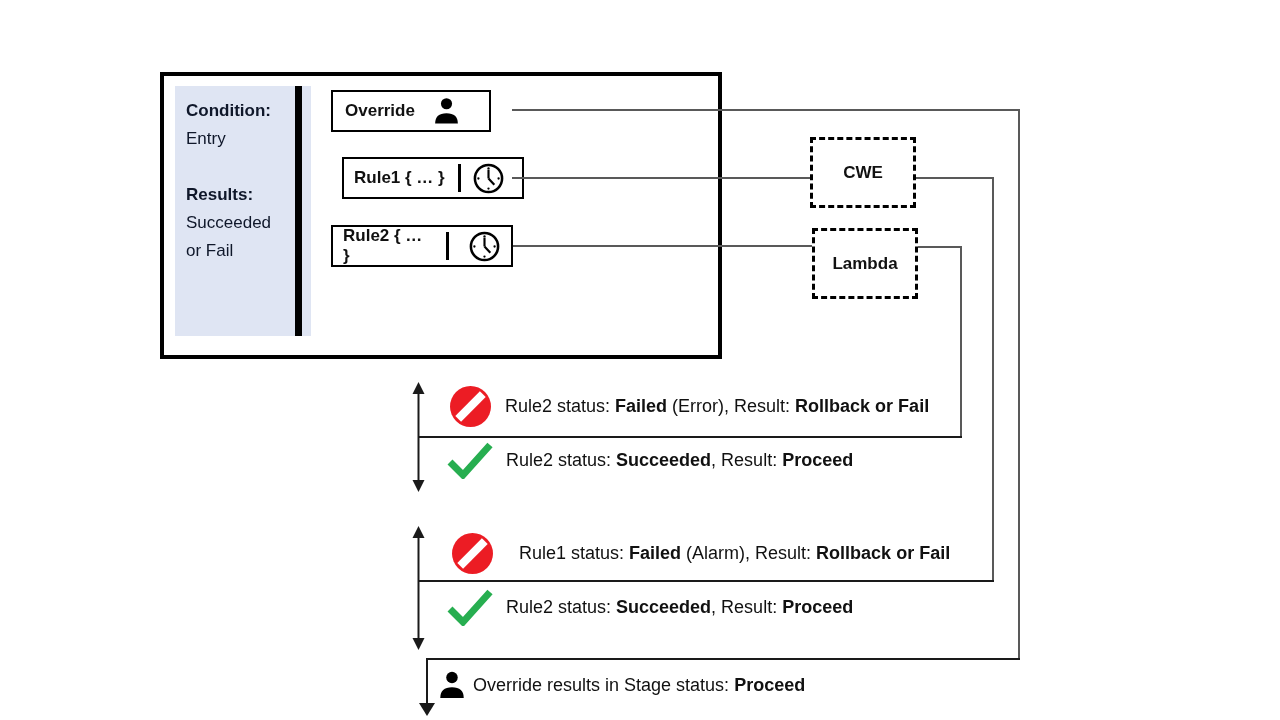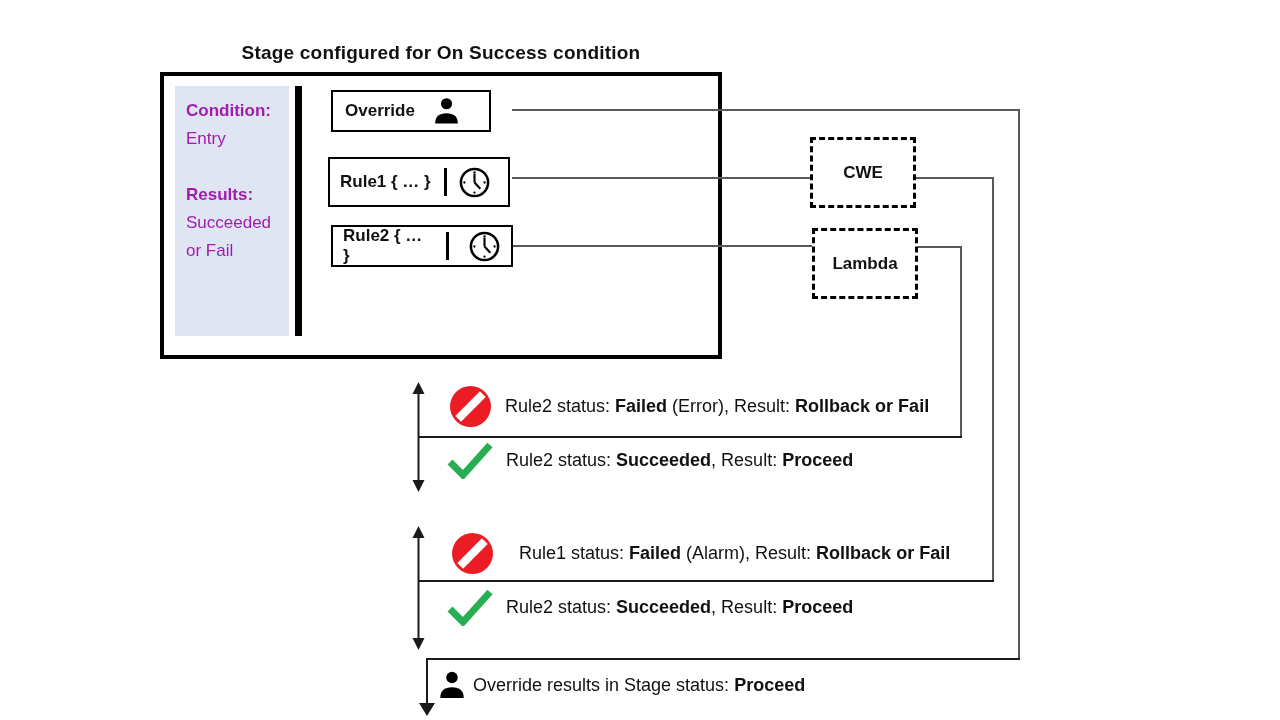--- a/index.html
+++ b/index.html
@@ -9,23 +9,23 @@
   }
   .title{
     position:absolute;left:160px;top:42px;width:562px;text-align:center;
     font-size:19px;font-weight:700;letter-spacing:.2px;
   }
   .stage-box{
     position:absolute;left:160px;top:72px;width:562px;height:287px;
     border:4px solid #000;box-sizing:border-box;background:#fff;
   }
   .cond-panel{
-    position:absolute;left:175px;top:86px;width:114px;height:250px;
+    position:absolute;left:175px;top:86px;width:136px;height:250px;
     background:var(--panel-bg,#dfe5f3);box-sizing:border-box;
-    padding:11px 0 0 11px;font-size:17px;line-height:28px;color:#a21caf;
+    padding:11px 0 0 11px;font-size:17px;line-height:28px;color:#0f172a;
   }
   .cond-panel .b{font-weight:700;}
   .cond-panel .gap{height:28px;}
   .vbar{position:absolute;left:295px;top:86px;width:7px;height:250px;background:#000;}
   .abox{
     position:absolute;background:#fff;border:2px solid #000;box-sizing:border-box;
     display:flex;align-items:center;font-size:17px;font-weight:700;
   }
   .abox.override{left:331px;top:90px;width:160px;height:42px;padding:0 28px 0 12px;justify-content:space-between;}
   .abox.rule{padding:0 10px;}
@@ -48,21 +48,20 @@
   }
   .outcome-row .txt{margin:0;}
   .outcome-row .b{font-weight:700;}
   .icn{flex:0 0 auto;display:block;}
 </style>
 </head>
 <body>
 
 <div class="canvas">
 
-  <div class="title">Stage configured for On Success condition</div>
 
   <div class="stage-box"></div>
 
   <div class="cond-panel">
     <div class="b">Condition:</div>
     <div>Entry</div>
     <div class="gap"></div>
     <div class="b">Results:</div>
     <div>Succeeded</div>
     <div>or Fail</div>
@@ -70,21 +69,21 @@
   <div class="vbar"></div>
 
   <div class="abox override">
     <span>Override</span>
     <svg class="icn" width="29" height="31" viewBox="0 0 24 24">
       <circle cx="12" cy="5.6" r="4.6" fill="#000"></circle>
       <path d="M2.6 22 Q2.6 13.4 12 13.4 Q21.4 13.4 21.4 22 Z" fill="#000"></path>
     </svg>
   </div>
 
-  <div class="abox rule" style="left:328px;top:157px;width:182px;height:50px;">
+  <div class="abox rule" style="left:342px;top:157px;width:182px;height:42px;">
     <span>Rule1 { … }</span>
     <span class="pipe"></span>
     <svg class="icn" width="33" height="33" viewBox="0 0 34 34">
       <circle cx="17" cy="17" r="14" fill="none" stroke="#000" stroke-width="2.6"></circle>
       <circle cx="17" cy="6.6" r="1.2" fill="#000"></circle>
         <circle cx="27.4" cy="17" r="1.2" fill="#000"></circle>
       <circle cx="17" cy="27.4" r="1.2" fill="#000"></circle>
         <circle cx="6.6" cy="17" r="1.2" fill="#000"></circle>
       <line x1="17" y1="17" x2="17" y2="8" stroke="#000" stroke-width="2.2"></line>
       <line x1="17" y1="17" x2="23" y2="23.5" stroke="#000" stroke-width="2.2"></line>

